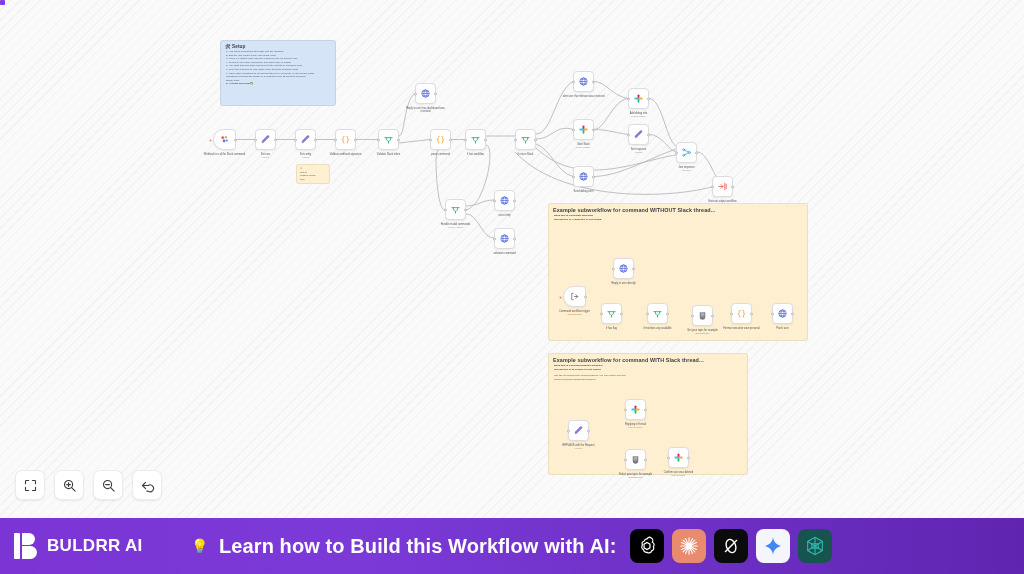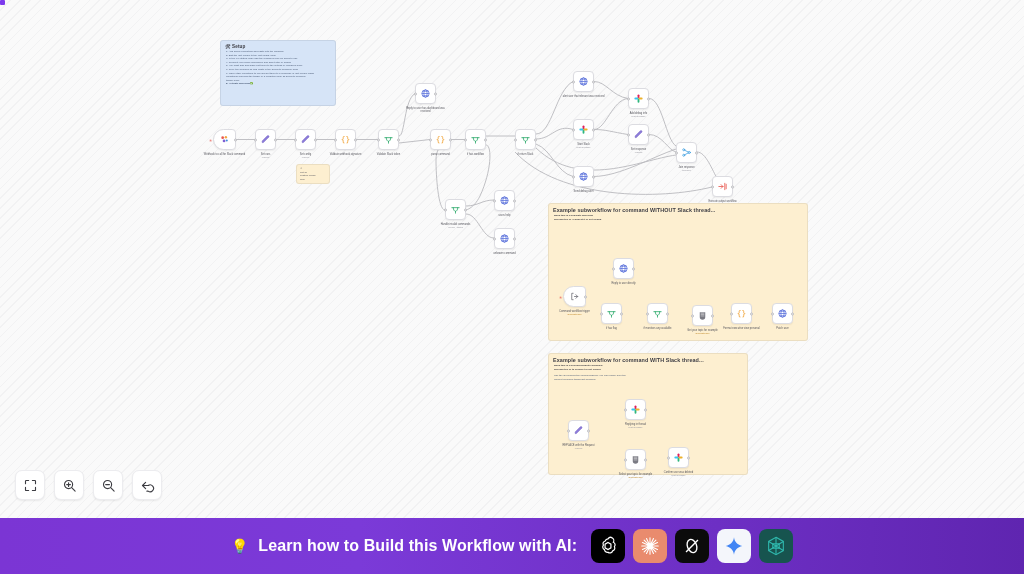--- a/index.html
+++ b/index.html
@@ -115,21 +115,21 @@
     background: #fff; border-radius: 0 7px 7px 0;
   }
   #brand-text {
     color: #fff; font-size: 17px; font-weight: bold; letter-spacing: .3px;
   }
   #cta {
     position: absolute; left: 0; right: 0; display: flex;
     align-items: center; justify-content: center; gap: 10px;
   }
   #cta-text {
-    color: #fff; font-size: 16px; font-weight: bold; letter-spacing: .1px;
+    color: #fff; font-size: 20px; font-weight: bold; letter-spacing: .1px;
   }
   .bulb { font-size: 14px; }
   #ai-logos { display: flex; gap: 8px; margin-left: 4px; }
   .ai-logo {
     width: 34px; height: 34px; border-radius: 8px;
     display: flex; align-items: center; justify-content: center;
   }
   .ai-logo svg { width: 22px; height: 22px; display: block; }
   .l-openai { background: #000; }
   .l-claude { background: #e98b6e; }
@@ -624,20 +624,28 @@
     <div class="tool-btn">
       <svg viewBox="0 0 24 24">
         <path d="M9 7 L4 12 L9 17"></path>
           <path d="M4 12h10a6 6 0 0 1 0 0"></path>
         <path d="M4 12h9a5.5 5.5 0 1 1 0 9h-2"></path>
       </svg>
     </div>
   </div>
 
   <div id="bottombar">
+    <div id="brand">
+      <div class="brand-mark">
+        <div class="bar"></div>
+          <div class="b-top"></div>
+          <div class="b-bot"></div>
+      </div>
+      <div id="brand-text">BULDRR AI</div>
+    </div>
 
     <div id="cta">
       <span class="bulb">💡</span>
       <span id="cta-text">Learn how to Build this Workflow with AI:</span>
       <div id="ai-logos">
         <div class="ai-logo l-openai">
           <svg viewBox="0 0 24 24" fill="none" stroke="#fff" stroke-width="1.3">
             <path d="M12 4.2a3.1 3.1 0 0 0-3 2.3 3.1 3.1 0 0 0-2 4.6 3.1 3.1 0 0 0 1.2 4.9 3.1 3.1 0 0 0 3.8 2.8 3.1 3.1 0 0 0 5-1.4 3.1 3.1 0 0 0 2-4.6 3.1 3.1 0 0 0-1.2-4.9A3.1 3.1 0 0 0 12 4.2z"></path>
             <path d="M12 8.2 15.2 10v4L12 15.8 8.8 14v-4z"></path>
           </svg>

